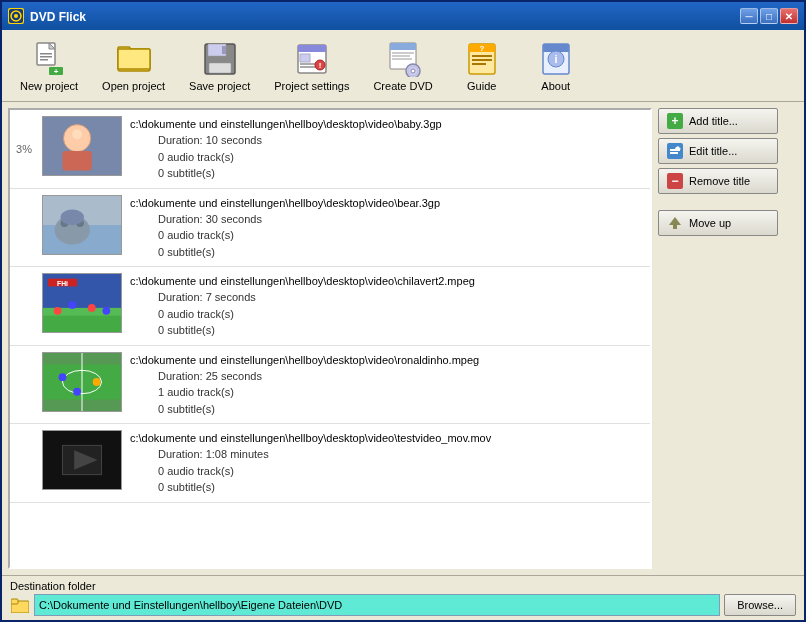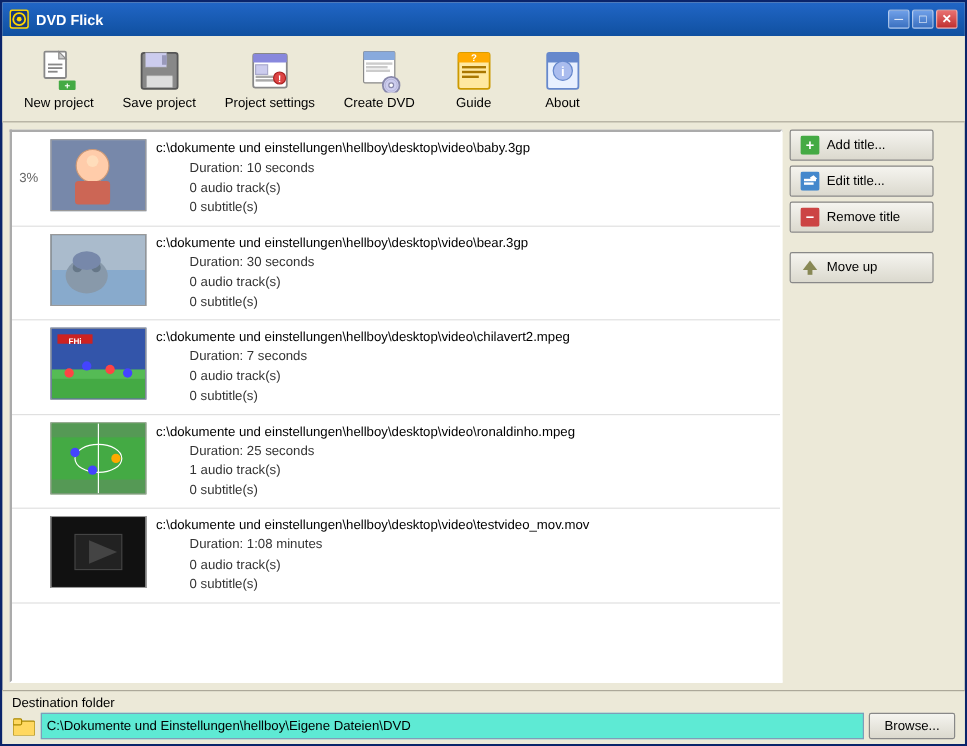--- a/index.html
+++ b/index.html
@@ -315,20 +315,30 @@
           <rect x="9" y="12" width="12" height="1.5" fill="#888"></rect>
           <rect x="9" y="15" width="12" height="1.5" fill="#888"></rect>
           <rect x="9" y="18" width="8" height="1.5" fill="#888"></rect>
           <rect x="18" y="26" width="14" height="8" fill="#4a4" rx="1"></rect>
           <text x="25" y="33" fill="white" font-size="8" text-anchor="middle" font-weight="bold">+</text>
         </svg>
       </div>
       <span class="toolbar-label">New project</span>
     </div>
 
+    <div class="toolbar-item">
+      <div class="toolbar-icon">
+        <svg width="36" height="36" viewBox="0 0 36 36">
+          <rect x="2" y="8" width="32" height="22" fill="#ffd860" stroke="#aa8800" stroke-width="1.5" rx="2"></rect>
+          <rect x="2" y="6" width="12" height="6" fill="#ffd860" stroke="#aa8800" stroke-width="1.5" rx="1"></rect>
+          <rect x="2" y="8" width="32" height="20" fill="#ffe880" stroke="#aa8800" stroke-width="1.5" rx="1"></rect>
+        </svg>
+      </div>
+      <span class="toolbar-label">Open project</span>
+    </div>
 
     <div class="toolbar-item">
       <div class="toolbar-icon">
         <svg width="36" height="36" viewBox="0 0 36 36">
           <rect x="3" y="3" width="30" height="30" fill="#888" stroke="#555" stroke-width="1.5" rx="2"></rect>
           <rect x="6" y="3" width="18" height="12" fill="#cce" stroke="#999" stroke-width="0.5"></rect>
           <rect x="7" y="22" width="22" height="10" fill="#ddd" stroke="#999" stroke-width="0.5" rx="1"></rect>
           <rect x="20" y="5" width="4" height="8" fill="#9999bb"></rect>
         </svg>
       </div>

